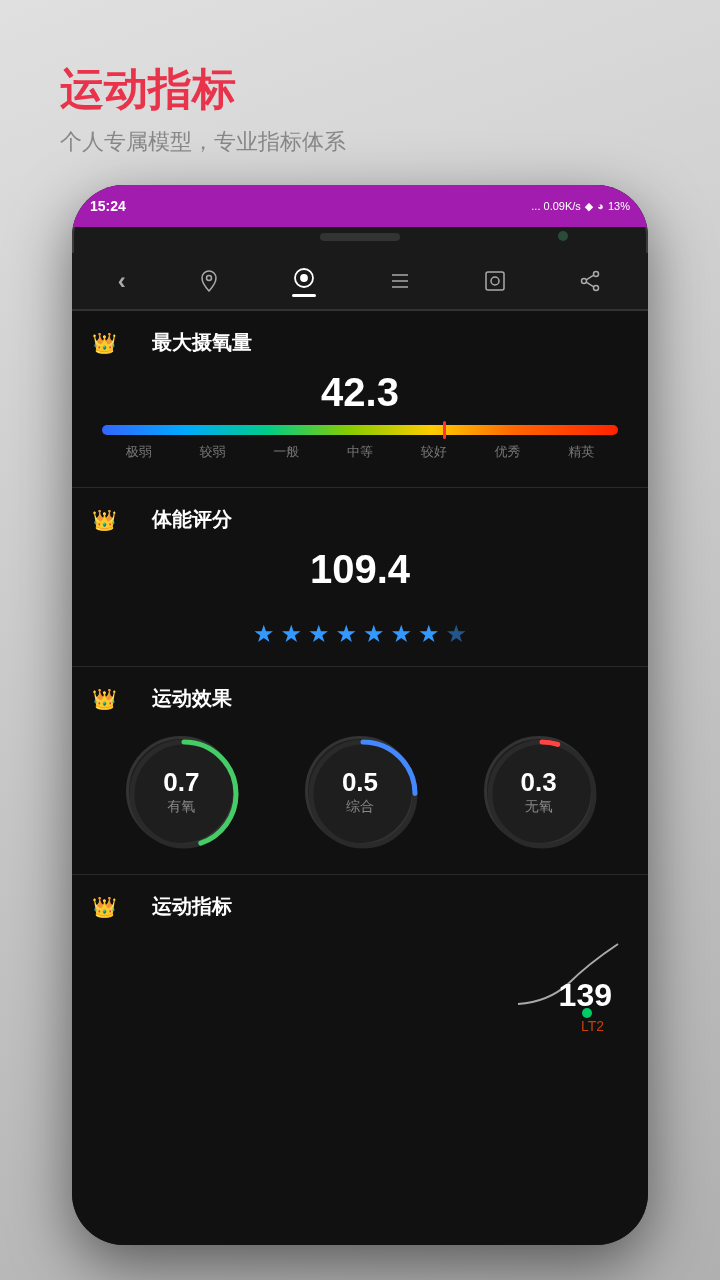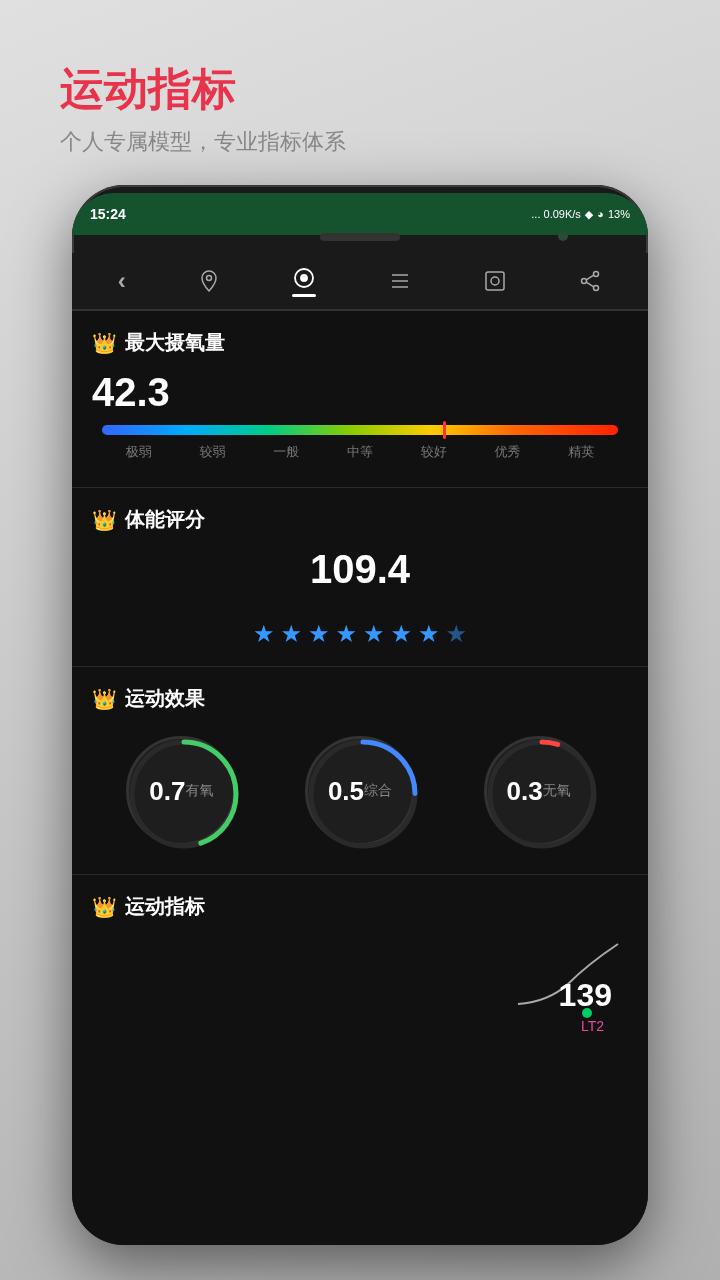--- a/index.html
+++ b/index.html
@@ -46,27 +46,26 @@
       background: #1a1a1a;
       border-radius: 52px;
       box-shadow: 0 20px 60px rgba(0,0,0,0.5), inset 0 0 0 2px #3a3a3a;
       overflow: hidden;
     }
 
     
     .phone-top {
       width: 100%;
       height: 42px;
-      background: #14532d;
+      background: #a21caf;
       display: flex;
       align-items: center;
       justify-content: space-between;
       padding: 0 18px;
       border-radius: 52px 52px 0 0;
-      margin-top: 8px;
     }
     .status-time {
       color: #fff;
       font-size: 14px;
       font-weight: bold;
     }
     .status-right {
       color: #fff;
       font-size: 11px;
       display: flex;
@@ -155,24 +154,26 @@
       gap: 8px;
       margin-bottom: 14px;
     }
     .crown-icon {
       font-size: 20px;
     }
     .section-label {
       color: #fff;
       font-size: 20px;
       font-weight: bold;
+      margin-left: 27px;
     }
 
     
     .vo2-value {
+      text-align: center;
       font-size: 40px;
       font-weight: bold;
       color: #fff;
       margin-bottom: 10px;
     }
 
     
     .rainbow-bar-container {
       position: relative;
       margin: 0 10px 8px;
@@ -247,21 +248,21 @@
       align-items: center;
       gap: 6px;
     }
     .effect-circle {
       width: 110px;
       height: 110px;
       border-radius: 50%;
       background: #1e1e1e;
       border: 3px solid #333;
       display: flex;
-      flex-direction: row;
+      flex-direction: column;
       align-items: center;
       justify-content: center;
       position: relative;
     }
     .effect-num {
       color: #fff;
       font-size: 26px;
       font-weight: bold;
     }
     .effect-sub {
@@ -292,21 +293,21 @@
       right: 16px;
       bottom: 0;
       color: #fff;
       font-size: 32px;
       font-weight: bold;
     }
     .lactic-label {
       position: absolute;
       right: 24px;
       bottom: -20px;
-      color: #ec4899;
+      color: #c2410c;
       font-size: 14px;
       margin-top: 9px;
     }
     
     .lactic-svg {
       position: absolute;
       bottom: 0;
       right: 0;
       width: 120px;
       height: 80px;

